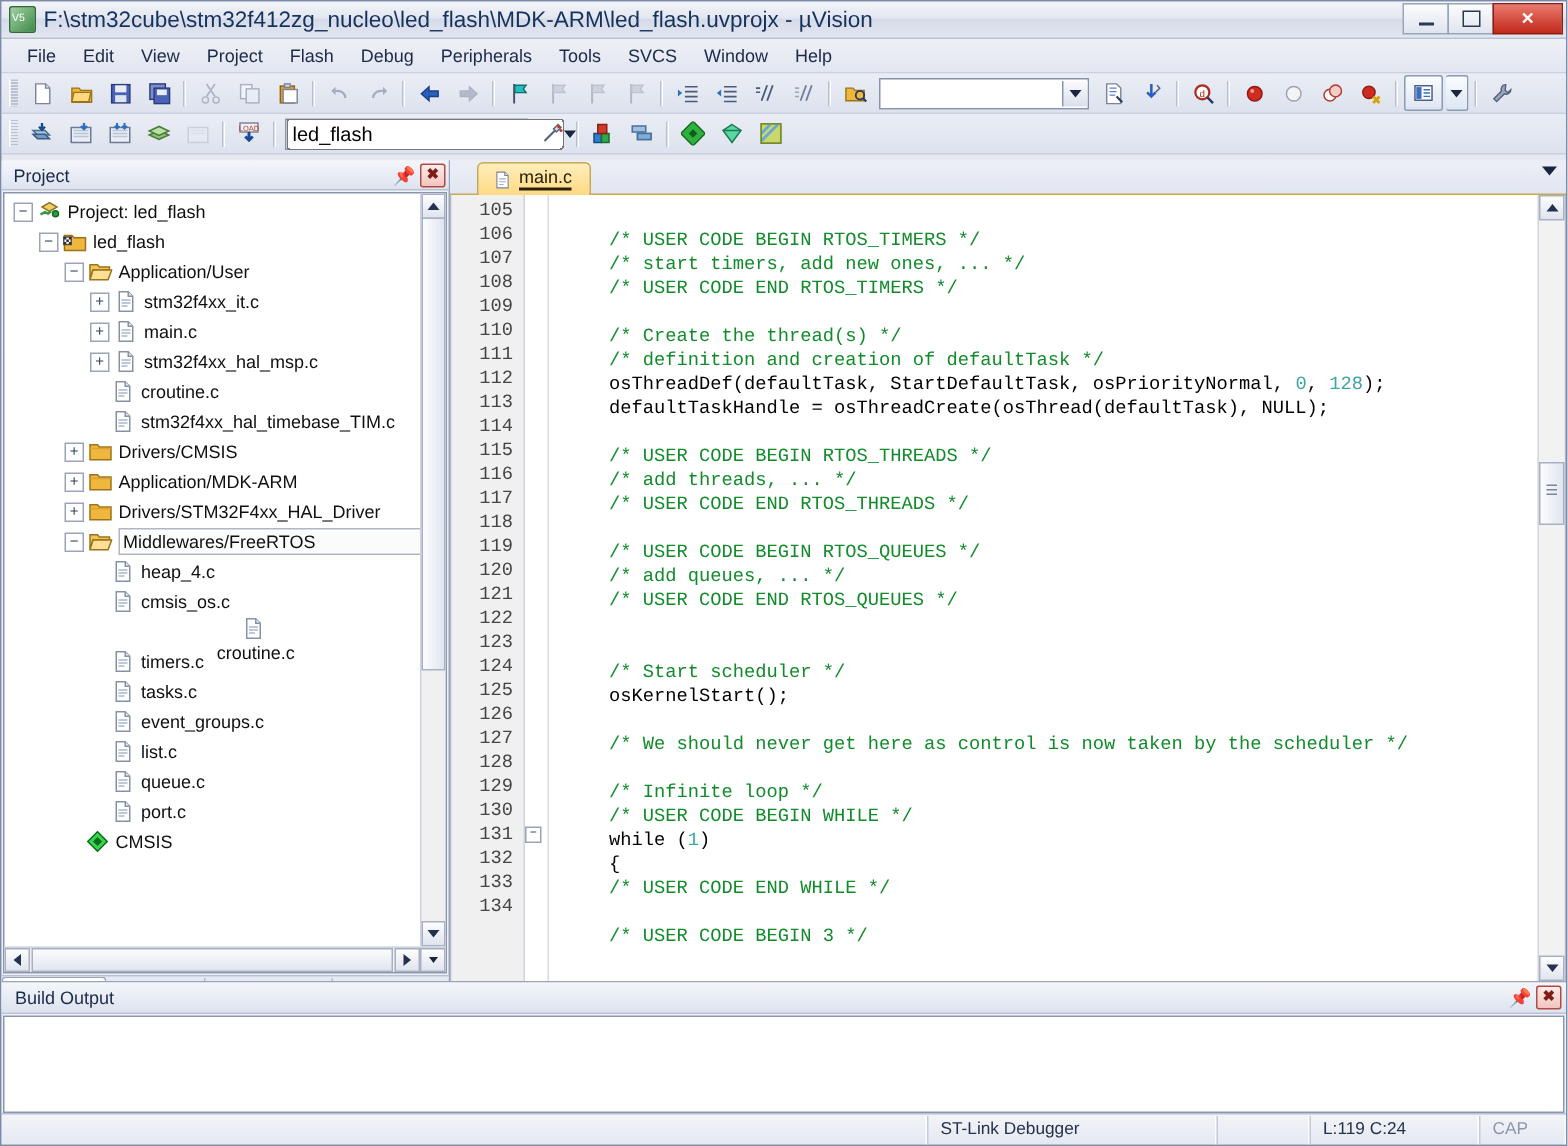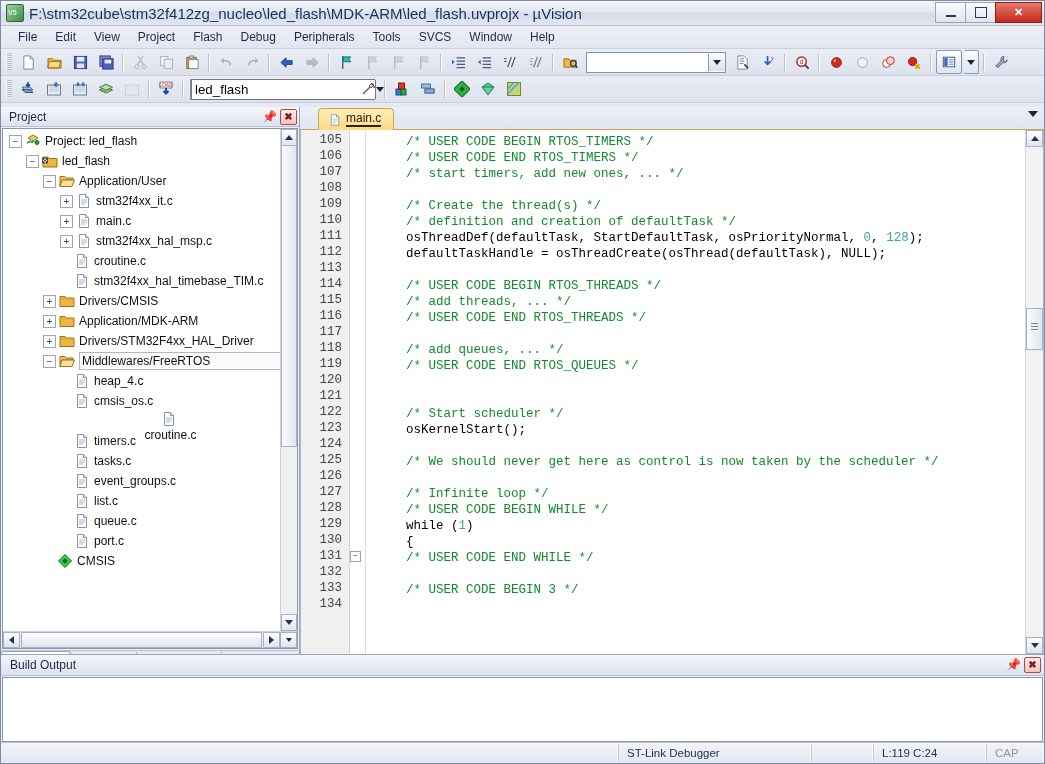--- a/index.html
+++ b/index.html
@@ -128,21 +128,21 @@
      margin-left:18px;position:relative;bottom:-1px;}
   .etab .nm{font-size:12px;color:#2a2208;border-bottom:2px solid #2a2208;line-height:13px;}
   .tabdrop{position:absolute;right:6px;top:4px;}
   .codewrap{flex:1;display:flex;position:relative;background:#fff;
      border:1px solid #b3b8c6;border-top:0;min-height:0;}
   .codepane{flex:1;display:flex;overflow:hidden;min-width:0;}
   .gutter{width:48px;flex:0 0 auto;background:#f0f0f0;border-right:1px solid #cfd3dd;
      text-align:right;padding-top:2px;}
   .fold{width:15px;flex:0 0 auto;background:#fff;border-right:1px solid #d8dce5;
      padding-top:2px;position:relative;}
-  .codetxt{flex:1;padding-top:4px;padding-left:10px;overflow:hidden;min-width:0;}
+  .codetxt{flex:1;padding-top:14px;padding-left:10px;overflow:hidden;min-width:0;margin-top:8px;}
   .ln,.cl{height:16px;line-height:16px;font-family:"Liberation Mono",monospace;
      font-size:12.5px;white-space:pre;}
   .ln{color:#454545;padding-right:7px;}
   .cl{color:#000;}
   .cm{color:#128b2b;}
   .kw{color:#000000;}
   .num{color:#3ba6a6;}
   .foldbox{width:9px;height:9px;border:1px solid #9aa3b4;background:#fff;
      margin:3px auto 0;font-size:8px;line-height:7px;text-align:center;color:#333;}
   .evs{width:17px;flex:0 0 auto;background:#f2f2f2;border-left:1px solid #d0d5e0;position:relative;}
@@ -902,32 +902,33 @@
               <div class="ln">&nbsp;</div>
               <div class="ln">&nbsp;</div>
               <div class="ln">&nbsp;</div>
               <div class="ln"><div class="foldbox">−</div></div>
               <div class="ln">&nbsp;</div>
               <div class="ln">&nbsp;</div>
               <div class="ln">&nbsp;</div>
             </div>
           <div class="codetxt" id="codetxt">
               <div class="cl"><span class="cm">    /* USER CODE BEGIN RTOS_TIMERS */</span></div>
+              <div class="cl"><span class="cm">    /* start timers, add new ones, ... */</span></div>
               <div class="cl"><span class="cm">    /* USER CODE END RTOS_TIMERS */</span></div>
-              <div class="cl"><span class="cm">    /* start timers, add new ones, ... */</span></div>
               <div class="cl">&nbsp;</div>
               <div class="cl"><span class="cm">    /* Create the thread(s) */</span></div>
               <div class="cl"><span class="cm">    /* definition and creation of defaultTask */</span></div>
               <div class="cl"><span class="cl">    osThreadDef(defaultTask, StartDefaultTask, osPriorityNormal, </span><span class="num">0</span><span class="cl">, </span><span class="num">128</span><span class="cl">);</span></div>
               <div class="cl"><span class="cl">    defaultTaskHandle = osThreadCreate(osThread(defaultTask), NULL);</span></div>
               <div class="cl">&nbsp;</div>
               <div class="cl"><span class="cm">    /* USER CODE BEGIN RTOS_THREADS */</span></div>
               <div class="cl"><span class="cm">    /* add threads, ... */</span></div>
               <div class="cl"><span class="cm">    /* USER CODE END RTOS_THREADS */</span></div>
               <div class="cl">&nbsp;</div>
+              <div class="cl"><span class="cm">    /* USER CODE BEGIN RTOS_QUEUES */</span></div>
               <div class="cl"><span class="cm">    /* add queues, ... */</span></div>
               <div class="cl"><span class="cm">    /* USER CODE END RTOS_QUEUES */</span></div>
               <div class="cl">&nbsp;</div>
               <div class="cl">&nbsp;</div>
               <div class="cl"><span class="cm">    /* Start scheduler */</span></div>
               <div class="cl"><span class="cl">    osKernelStart();</span></div>
               <div class="cl">&nbsp;</div>
               <div class="cl"><span class="cm">    /* We should never get here as control is now taken by the scheduler */</span></div>
               <div class="cl">&nbsp;</div>
               <div class="cl"><span class="cm">    /* Infinite loop */</span></div>

